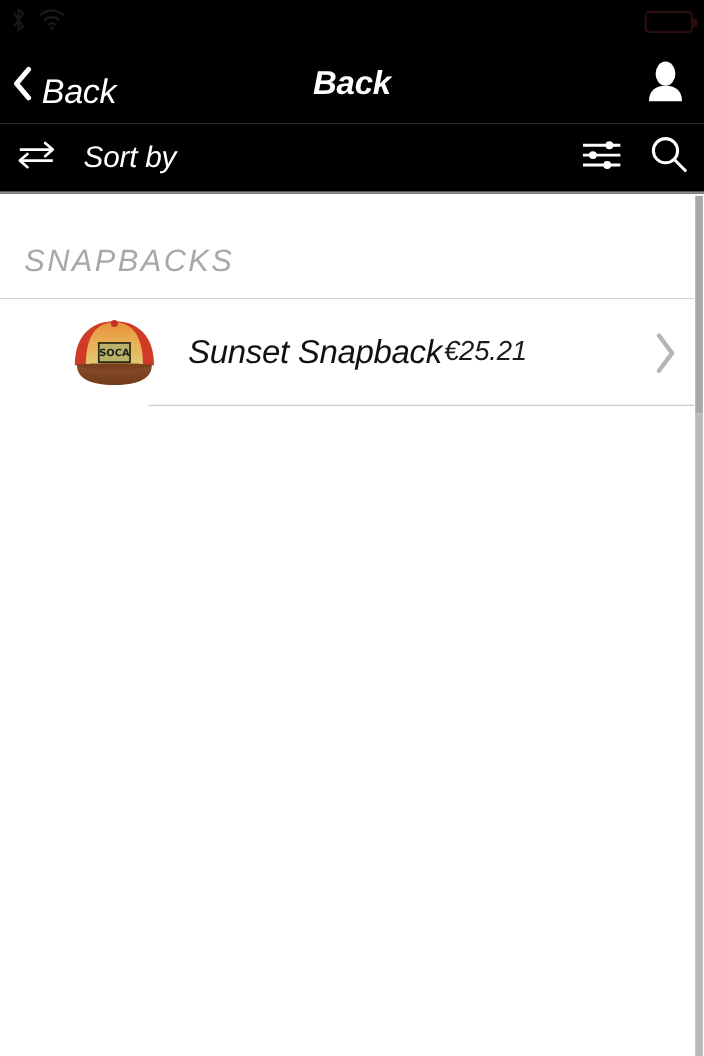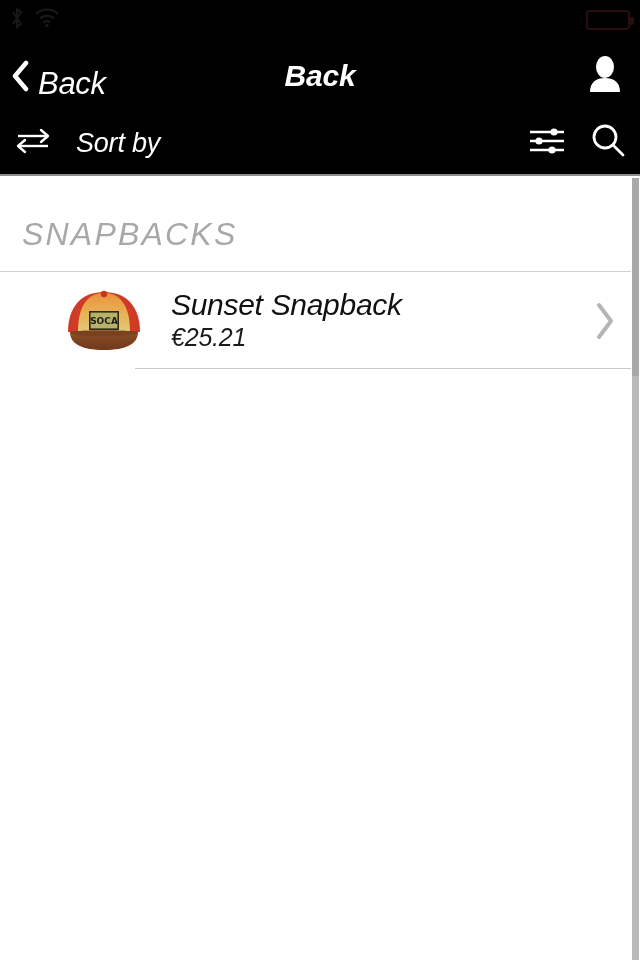--- a/index.html
+++ b/index.html
@@ -74,34 +74,34 @@
   
   .content {
     position:absolute; top:178px; left:0; width:640px; height:782px;
     background:#ffffff;
   }
   .section-header {
     height:94px; display:flex; align-items:flex-end; padding:0 0 18px 22px;
     border-bottom:1px solid #cfcfcf;
   }
   .section-title {
-    font-size:32px; font-style:italic; font-weight:400; color:#a8a8a8;
+    font-size:28px; font-style:italic; font-weight:400; color:#a8a8a8;
     letter-spacing:2.2px;
   }
 
   .product-row {
     position:relative; height:97px; display:flex; align-items:center;
     cursor:pointer; background:#ffffff;padding-left:36px;
   }
   .thumb-wrap {
     width:135px; flex:none; display:flex; align-items:center; justify-content:center;
   }
   .hat { position:relative; width:84px; height:66px; }
   .hat svg { display:block; }
-  .prod-info { flex:1; display:flex; flex-direction:column; gap:2px; }
+  .prod-info { flex:1; display:flex; flex-direction:row; gap:2px; }
   .prod-name {
     font-size:30px; font-style:italic; font-weight:400; color:#111111;
     letter-spacing:-0.3px; line-height:1.05;
   }
   .prod-price {
     font-size:25px; font-style:italic; font-weight:400; color:#1c1c1c;
     letter-spacing:-0.2px;
   }
   .row-chev { width:70px; flex:none; display:flex; align-items:center; justify-content:center; }
   .row-divider {

